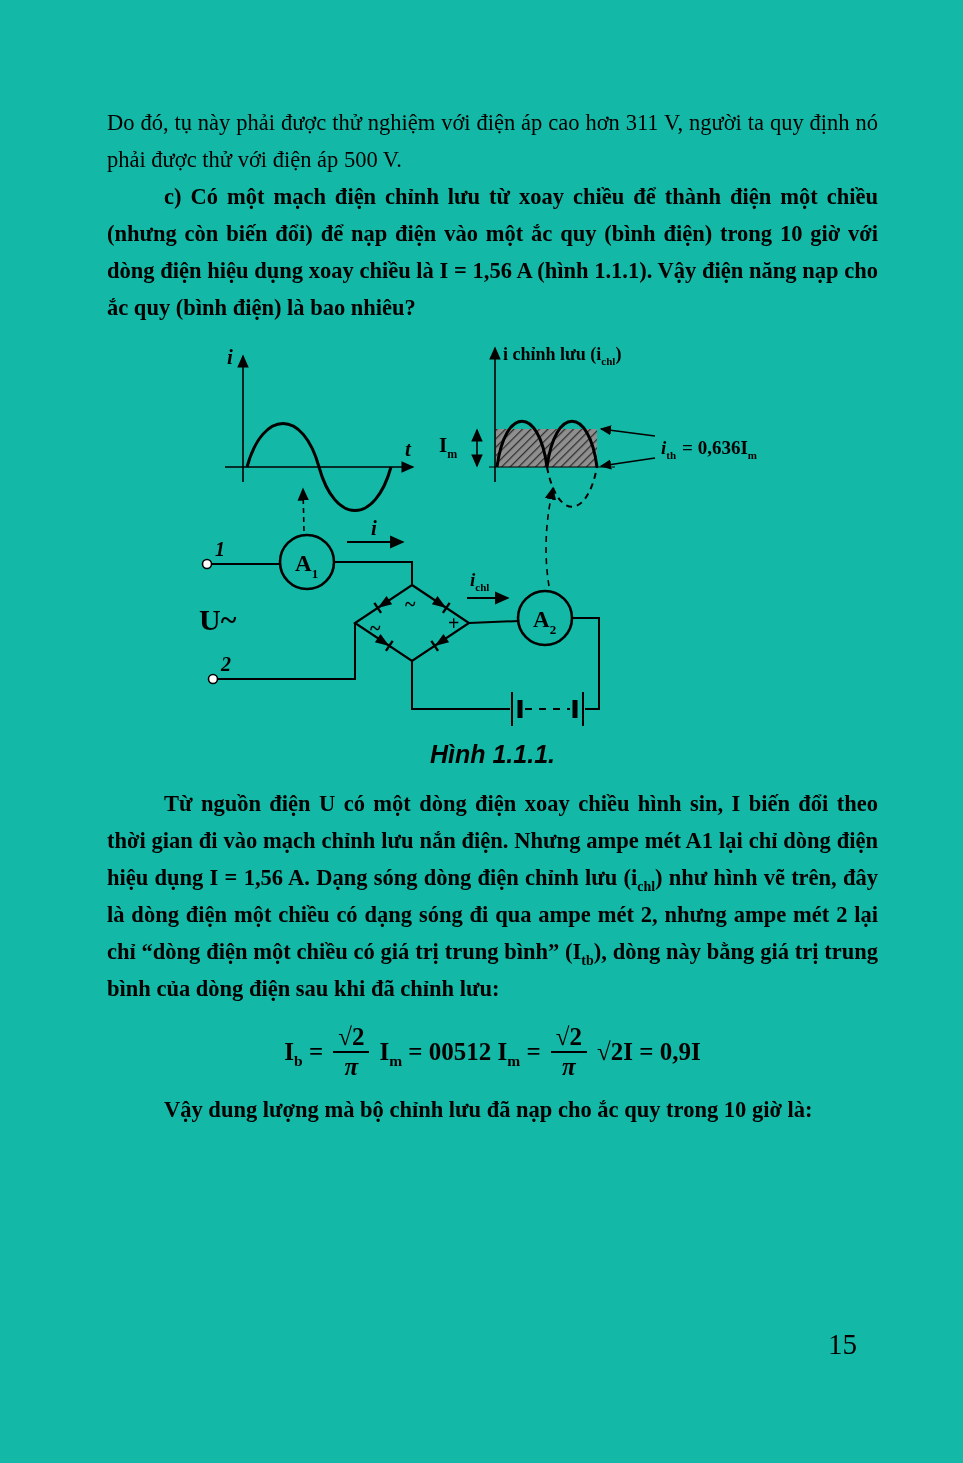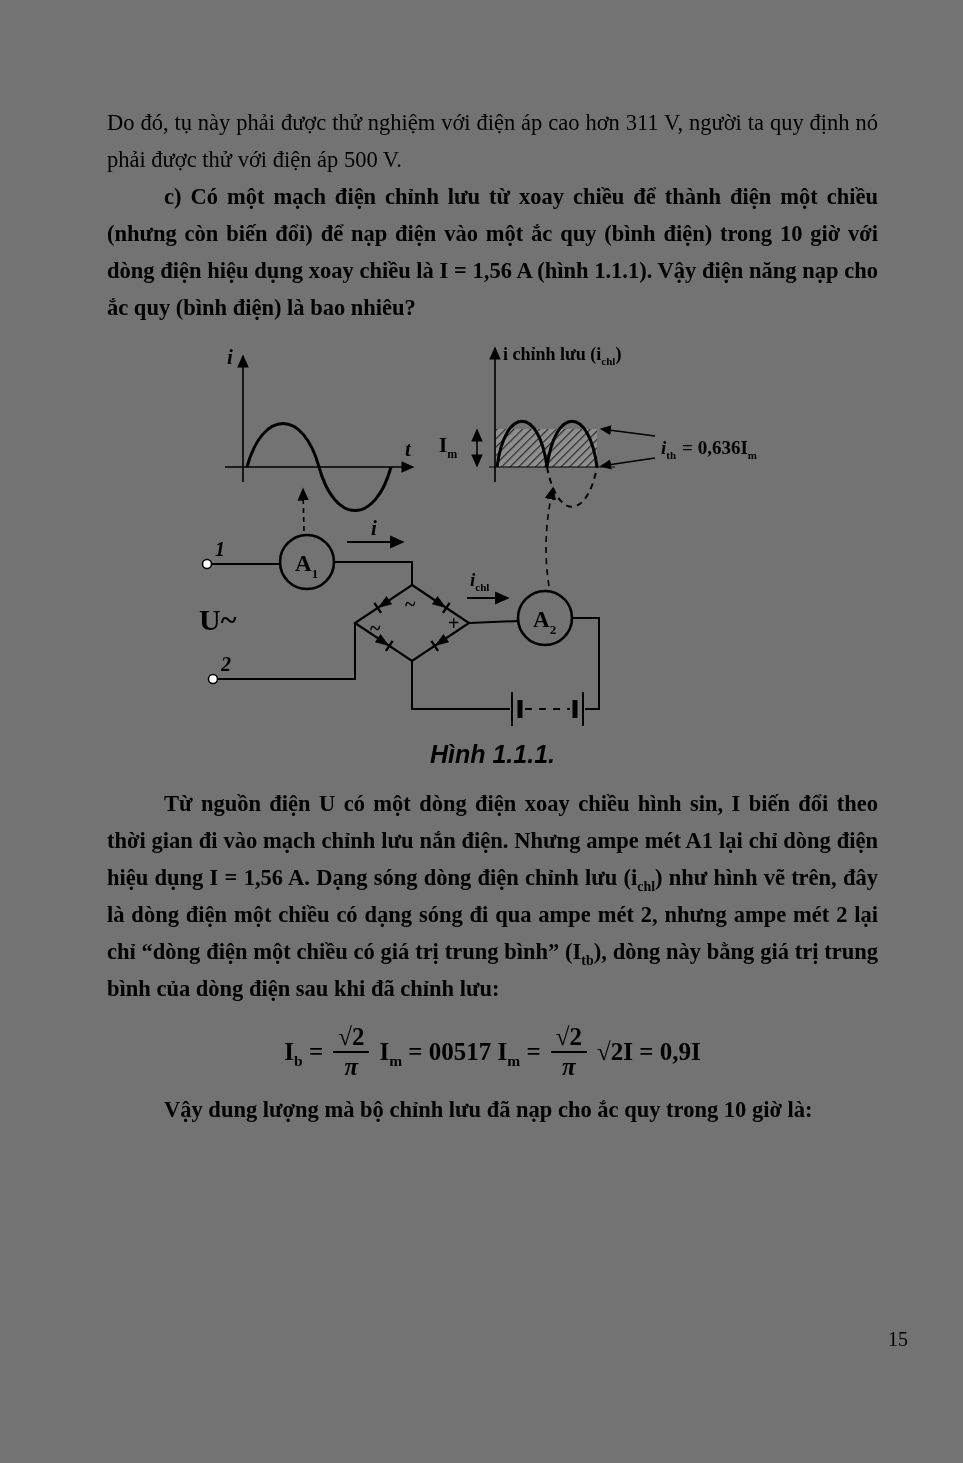--- a/index.html
+++ b/index.html
@@ -1,20 +1,20 @@
 <!DOCTYPE html>
 <html><head>
 <meta charset="utf-8">
 <style>
   html,body { margin:0; padding:0; background:#e8e8e8; }
   .page {
     position:relative;
     width:963px; height:1463px;
     margin:0 auto;
-    background:#737373;
+    background:#14b8a6;
     font-family:"Liberation Serif","DejaVu Serif",serif;
     color:#000;
     overflow:hidden;
   }
   .content {
     position:absolute;
     left:107px; top:104px;
     width:771px;
   }
   p.body-text {
@@ -47,22 +47,22 @@
   .frac { display:inline-flex; flex-direction:column; align-items:center; line-height:1.12; }
   .frac .num { border-bottom:2.2px solid #000; padding:0 5px; }
   .frac .den { font-style:italic; }
   .q-equation {
     text-align:center;
     font-size:23px;
     margin-top:12px;
   }
   .page-number {
     position:absolute;
-    left:888px; top:1328px;
-    font-size:20px;
+    left:828px; top:1328px;
+    font-size:29px;
   }
   svg text { fill:#000; stroke:none; font-family:"Liberation Serif","DejaVu Serif",serif; }
 </style>
 </head>
 <body>
 
 <div class="page">
   <div class="content">
 
     <p class="body-text"><span>Do đó, tụ này phải được thử nghiệm với điện áp cao hơn 311 V, người ta quy định nó phải được thử với điện áp 500 V.</span></p>
@@ -158,21 +158,21 @@
     </div>
 
     <p class="body-text indent" style="margin-top:16px;"><span>Từ nguồn điện U có một dòng điện xoay chiều hình sin, I biến đổi theo thời gian đi vào mạch chỉnh lưu nắn điện. Nhưng ampe mét A1 lại chỉ dòng điện hiệu dụng I = 1,56 A. Dạng sóng dòng điện chỉnh lưu (i</span><sub class="inline-sub">chl</sub><span>) như hình vẽ trên, đây là dòng điện một chiều có dạng sóng đi qua ampe mét 2, nhưng ampe mét 2 lại chỉ “dòng điện một chiều có giá trị trung bình” (I</span><sub class="inline-sub">tb</sub><span>), dòng này bằng giá trị trung bình của dòng điện sau khi đã chỉnh lưu:</span></p>
 
     <div class="formula">
       <span class="f-seg"><span>I</span><sub class="inline-sub">b</sub> <span>=</span></span>
       <span class="frac">
           <span class="num">√2</span>
           <span class="den">π</span>
         </span>
-      <span class="f-seg"><span>I</span><sub class="inline-sub">m</sub> <span>= 00517 I</span><sub class="inline-sub">m</sub> <span>=</span></span>
+      <span class="f-seg"><span>I</span><sub class="inline-sub">m</sub> <span>= 00512 I</span><sub class="inline-sub">m</sub> <span>=</span></span>
       <span class="frac">
           <span class="num">√2</span>
           <span class="den">π</span>
         </span>
       <span class="f-seg">√2I = 0,9I</span>
     </div>
 
 
     <p class="body-text indent" style="margin-top:10px;"><span>Vậy dung lượng mà bộ chỉnh lưu đã nạp cho ắc quy trong 10 giờ là:</span></p>
 

